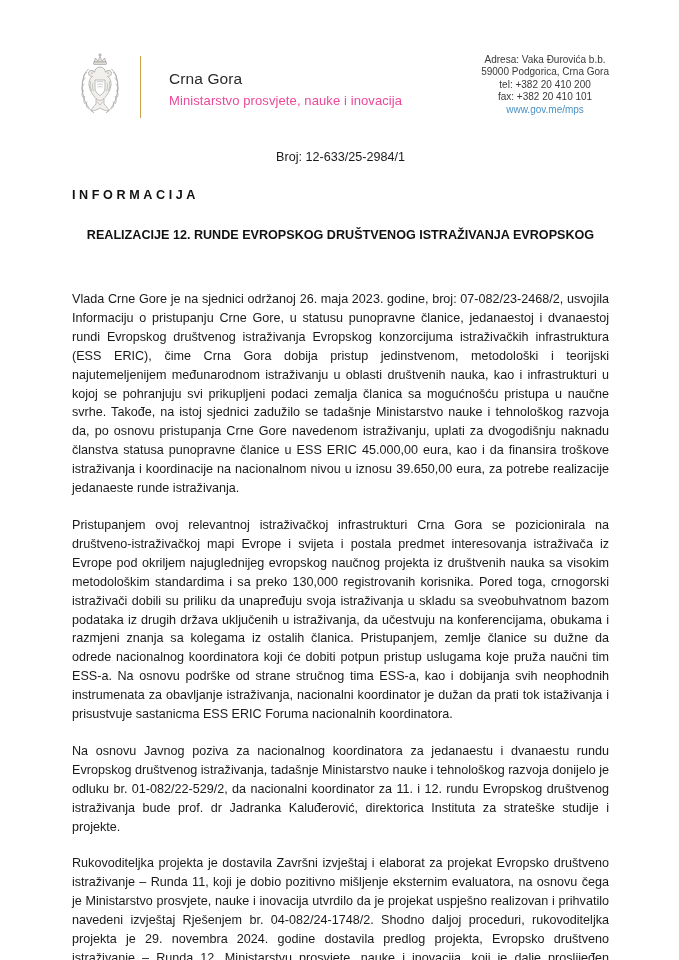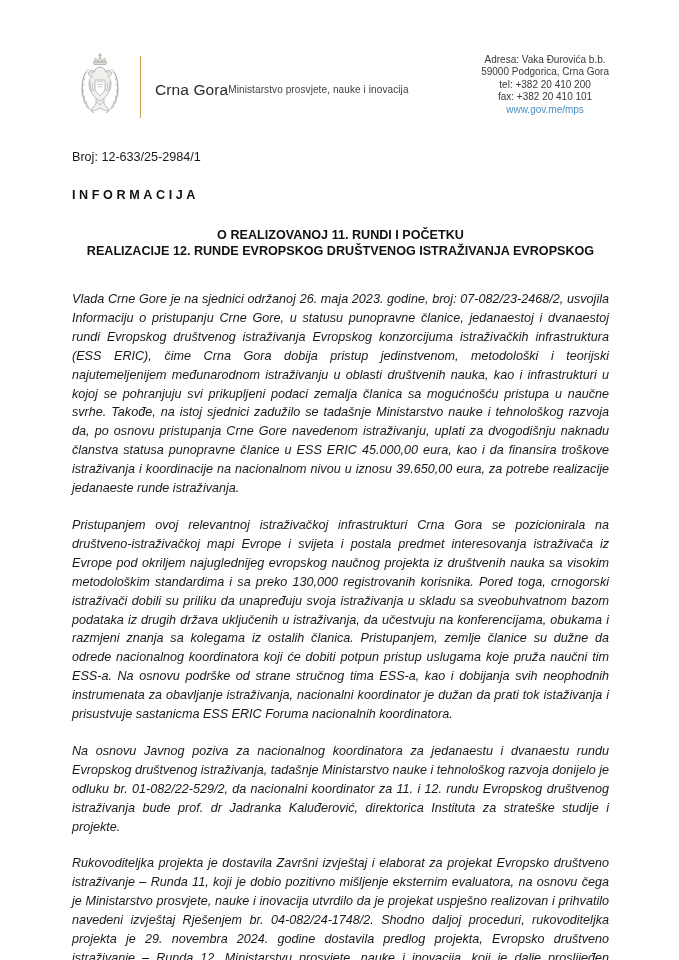--- a/index.html
+++ b/index.html
@@ -53,35 +53,36 @@
     width: 1px;
     align-self: stretch;
     min-height: 60px;
     background: #c9a24a;
     margin: 4px 14px 4px 12px;
     flex: 0 0 1px;
   }
 
   .brand-text {
     display: flex;
-    flex-direction: row;
+    flex-direction: column;
     justify-content: center;
     padding-top: 6px;
+    margin-left: 14px;
   }
   .brand-line1 {
     font-size: 15.5px;
     line-height: 22px;
     color: #2b2b2b;
     letter-spacing: 0.1px;
     white-space: nowrap;
   }
   .brand-line2 {
-    font-size: 10px;
+    font-size: 13px;
     line-height: 22px;
-    color: #404040;
+    color: #ec4899;
     letter-spacing: 0.1px;
     white-space: nowrap;
   }
 
   .contact {
     text-align: center;
     font-size: 10px;
     line-height: 12.4px;
     color: #3a3a3a;
     padding-top: 2px;
@@ -91,21 +92,21 @@
     color: #4b90c4;
   }
 
   
   .refline {
     position: absolute;
     top: 148px;
     left: 72px;
     right: 70px;
     display: flex;
-    justify-content: space-between;
+    justify-content: center;
     font-size: 12.6px;
     line-height: 18px;
     color: #1a1a1a;
   }
 
   
   .doc-title {
     position: absolute;
     top: 188px;
     left: 72px;
@@ -137,21 +138,20 @@
     left: 72px;
     width: 537px;
     font-size: 12.6px;
     line-height: 18.9px;
     text-align: justify;
     text-justify: inter-word;
     color: #1a1a1a;
   }
   .body-copy p {
     margin: 0 0 18px 0;
-    font-style: italic;
   }
   .body-copy p:last-child { margin-bottom: 0; }
 </style>
 </head>
 <body>
 
 <div class="page">
 
   <div class="letterhead">
 
@@ -212,21 +212,20 @@
     </div>
   </div>
 
   <div class="refline">
     <span>Broj: 12-633/25-2984/1</span>
   </div>
 
   <div class="doc-title">INFORMACIJA</div>
 
   <div class="subtitle">
-    <div>O REALIZOVANOJ 11. RUNDI I POČETKU</div>
     <div>REALIZACIJE 12. RUNDE EVROPSKOG DRUŠTVENOG ISTRAŽIVANJA EVROPSKOG</div>
   </div>
 
   <div class="body-copy">
     <p>Vlada Crne Gore je na sjednici održanoj 26. maja 2023. godine, broj: 07-082/23-2468/2, usvojila Informaciju o pristupanju Crne Gore, u statusu punopravne članice, jedanaestoj i dvanaestoj rundi Evropskog društvenog istraživanja Evropskog konzorcijuma istraživačkih infrastruktura (ESS ERIC), čime Crna Gora dobija pristup jedinstvenom, metodološki i teorijski najutemeljenijem međunarodnom istraživanju u oblasti društvenih nauka, kao i infrastrukturi u kojoj se pohranjuju svi prikupljeni podaci zemalja članica sa mogućnošću pristupa u naučne svrhe. Takođe, na istoj sjednici zadužilo se tadašnje Ministarstvo nauke i tehnološkog razvoja da, po osnovu pristupanja Crne Gore navedenom istraživanju, uplati za dvogodišnju naknadu članstva statusa punopravne članice u ESS ERIC 45.000,00 eura, kao i da finansira troškove istraživanja i koordinacije na nacionalnom nivou u iznosu 39.650,00 eura, za potrebe realizacije jedanaeste runde istraživanja.</p>
     <p>Pristupanjem ovoj relevantnoj istraživačkoj infrastrukturi Crna Gora se pozicionirala na društveno-istraživačkoj mapi Evrope i svijeta i postala predmet interesovanja istraživača iz Evrope pod okriljem najuglednijeg evropskog naučnog projekta iz društvenih nauka sa visokim metodološkim standardima i sa preko 130,000 registrovanih korisnika. Pored toga, crnogorski istraživači dobili su priliku da unapređuju svoja istraživanja u skladu sa sveobuhvatnom bazom podataka iz drugih država uključenih u istraživanja, da učestvuju na konferencijama, obukama i razmjeni znanja sa kolegama iz ostalih članica. Pristupanjem, zemlje članice su dužne da odrede nacionalnog koordinatora koji će dobiti potpun pristup uslugama koje pruža naučni tim ESS-a. Na osnovu podrške od strane stručnog tima ESS-a, kao i dobijanja svih neophodnih instrumenata za obavljanje istraživanja, nacionalni koordinator je dužan da prati tok istaživanja i prisustvuje sastanicma ESS ERIC Foruma nacionalnih koordinatora.</p>
     <p>Na osnovu Javnog poziva za nacionalnog koordinatora za jedanaestu i dvanaestu rundu Evropskog društvenog istraživanja, tadašnje Ministarstvo nauke i tehnološkog razvoja donijelo je odluku br. 01-082/22-529/2, da nacionalni koordinator za 11. i 12. rundu Evropskog društvenog istraživanja bude prof. dr Jadranka Kaluđerović, direktorica Instituta za strateške studije i projekte.</p>
     <p>Rukovoditeljka projekta je dostavila Završni izvještaj i elaborat za projekat Evropsko društveno istraživanje – Runda 11, koji je dobio pozitivno mišljenje eksternim evaluatora, na osnovu čega je Ministarstvo prosvjete, nauke i inovacija utvrdilo da je projekat uspješno realizovan i prihvatilo navedeni izvještaj Rješenjem br. 04-082/24-1748/2. Shodno daljoj proceduri, rukovoditeljka projekta je 29. novembra 2024. godine dostavila predlog projekta, Evropsko društveno istraživanje – Runda 12, Ministarstvu prosvjete, nauke i inovacija, koji je dalje proslijeđen eksternim ekspertima na ocjenjivanje. Eksterni eksperti su pozitivno ocijenili projekat, uz određene korekcije, što je rukovoditeljka projekta korigovala i 10. marta 2025. godine dostavila korigovani predlog projekta Evropsko društveno istraživanje – ESS Runda 12, sa periodom realizacije do aprila 2027. godine. Ministartsvo prosvjete, nauke i inovacija</p>
   </div>
 

